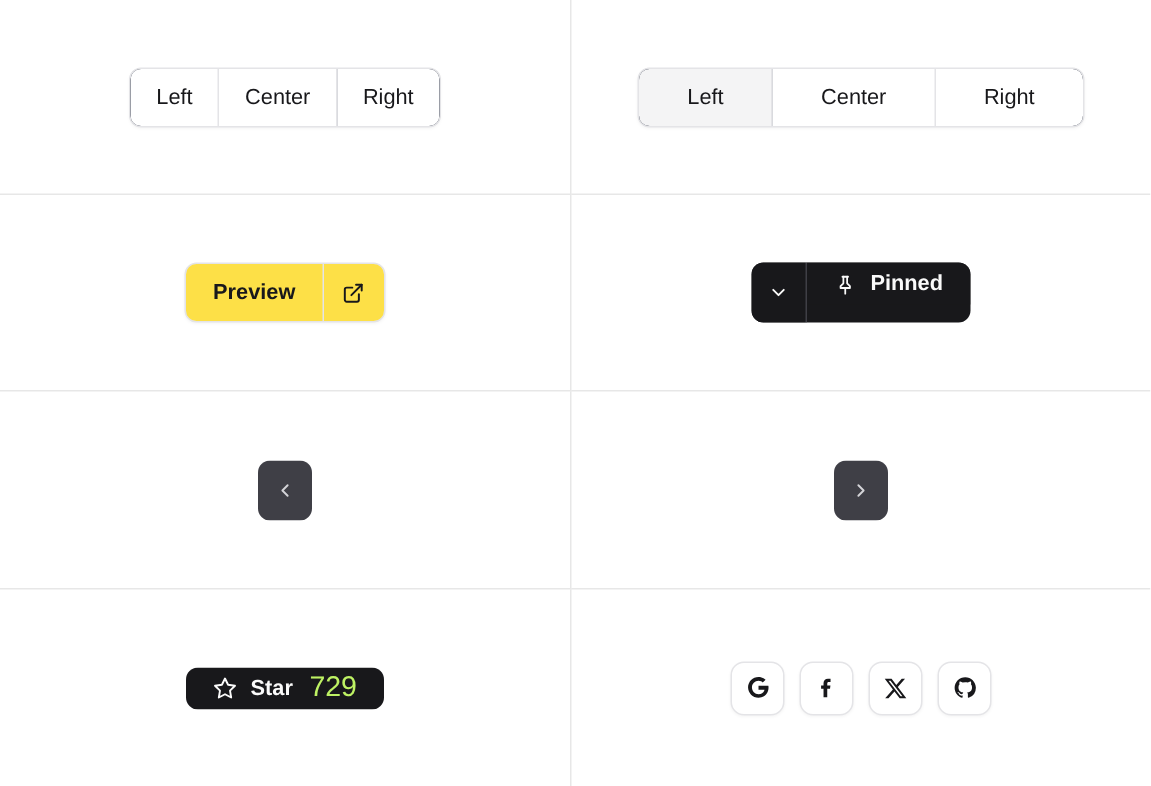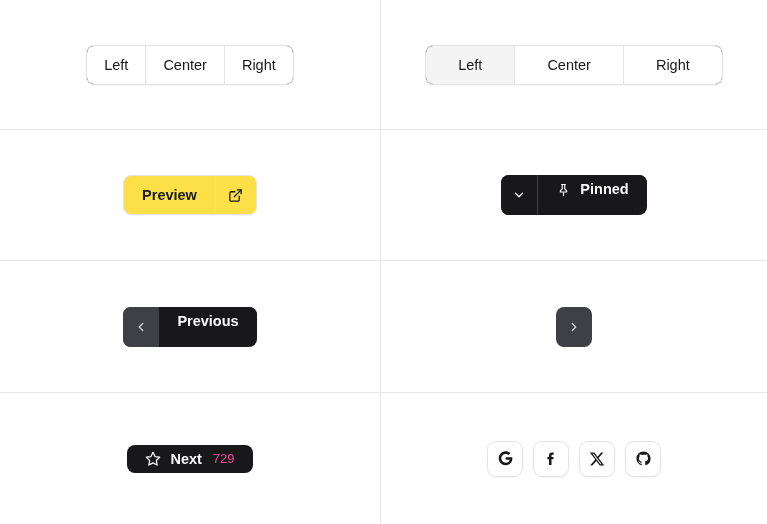--- a/index.html
+++ b/index.html
@@ -121,23 +121,23 @@
     background: #3f3f46;
     cursor: pointer;
   }
   .dark-group .aux.plain { background: #18181b; }
   .dark-group .divider {
     width: 1px;
     background: #3f3f46;
     align-self: stretch;
   }
   .count {
-    font-size: 13px;
+    font-size: 19px;
     font-weight: 400;
-    color: #ec4899;
+    color: #bef264;
     margin-left: 2px;
   }
 
   
   .social-row {
     display: inline-flex;
     gap: 10px;
   }
   .social-btn {
     width: 34px;
@@ -209,23 +209,20 @@
     </div>
   </div>
 
   <div class="cell">
     <div class="dark-group">
       <div class="aux">
         <svg width="14" height="14" viewBox="0 0 24 24" fill="none" stroke="#d4d4d8" stroke-width="2.2" stroke-linecap="round" stroke-linejoin="round">
           <polyline points="15 18 9 12 15 6"></polyline>
         </svg>
       </div>
-      <div class="main">
-        <span>Previous</span>
-      </div>
     </div>
   </div>
 
   <div class="cell col-last">
     <div class="dark-group">
       <div class="aux">
         <svg width="14" height="14" viewBox="0 0 24 24" fill="none" stroke="#d4d4d8" stroke-width="2.2" stroke-linecap="round" stroke-linejoin="round">
           <polyline points="9 18 15 12 9 6"></polyline>
         </svg>
       </div>
@@ -233,21 +230,21 @@
   </div>
 
   <div class="cell row-last">
     <div class="dark-group">
       <div class="main">
         <span>
           <svg width="16" height="16" viewBox="0 0 24 24" fill="none" stroke="#fafafa" stroke-width="1.9" stroke-linecap="round" stroke-linejoin="round">
             <polygon points="12 2 15.09 8.26 22 9.27 17 14.14 18.18 21.02 12 17.77 5.82 21.02 7 14.14 2 9.27 8.91 8.26 12 2"></polygon>
           </svg>
         </span>
-        <span>Next</span>
+        <span>Star</span>
         <span class="count">729</span>
       </div>
     </div>
   </div>
 
   <div class="cell col-last row-last">
     <div class="social-row">
       <div class="social-btn">
         <span>
           <svg width="17" height="17" viewBox="0 0 24 24" fill="#18181b">

